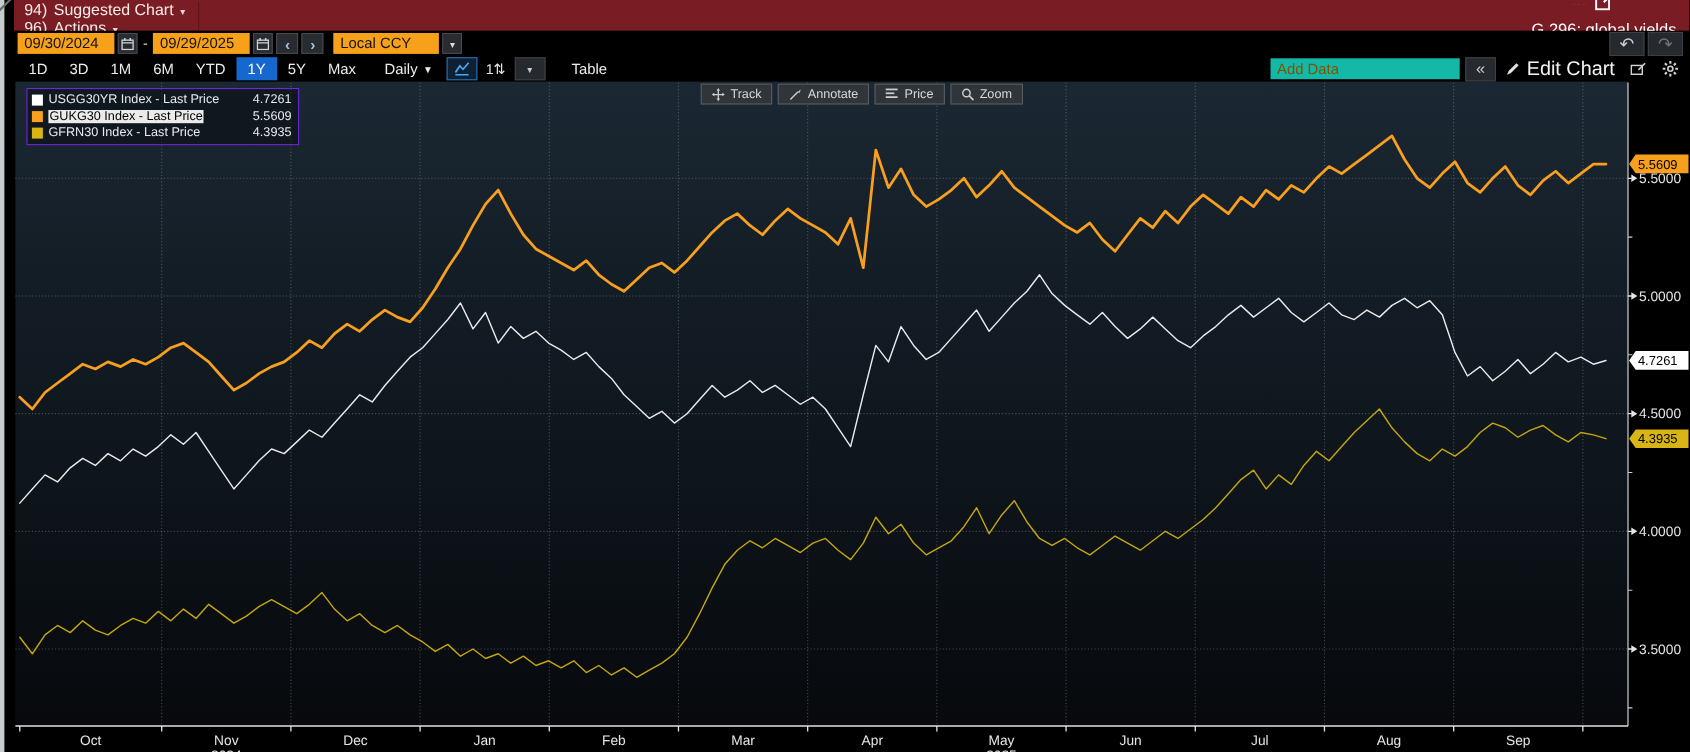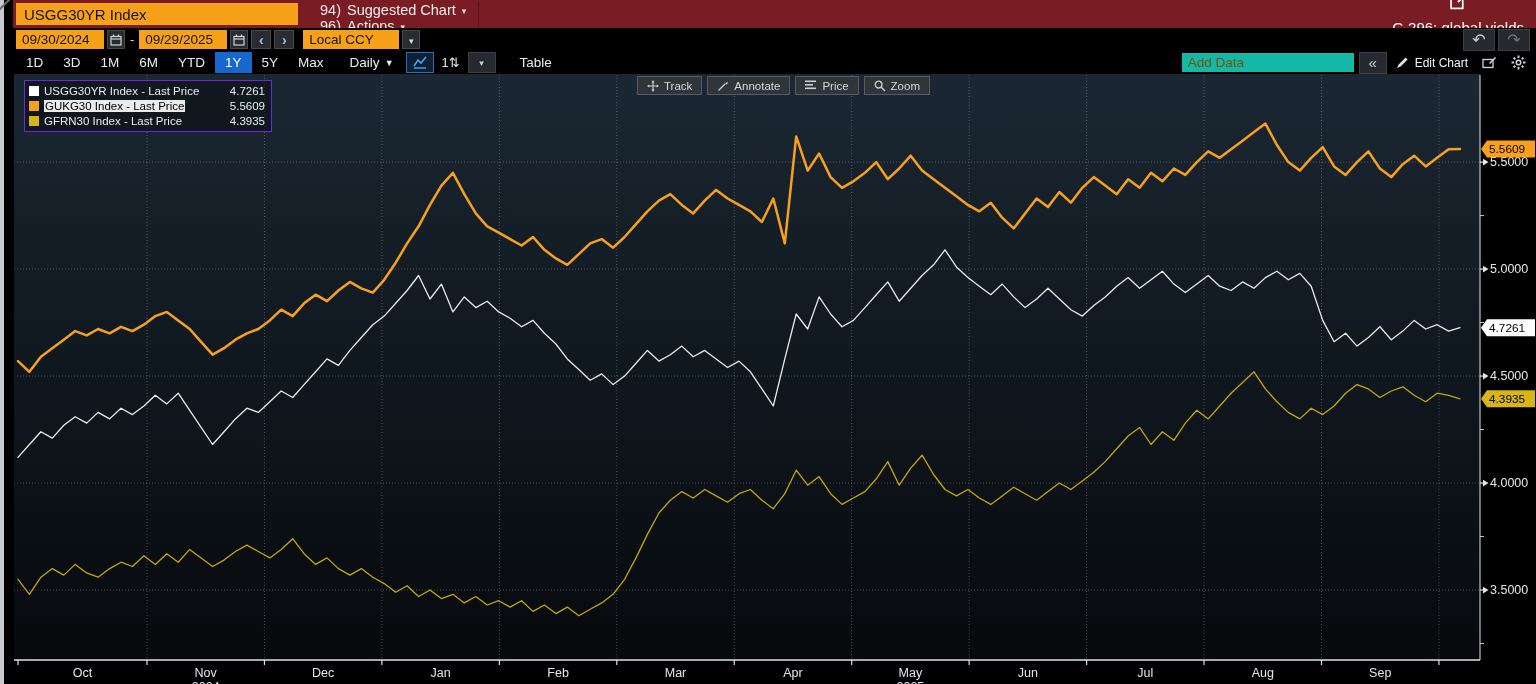--- a/index.html
+++ b/index.html
@@ -51,21 +51,21 @@
   .chartline-btn{border:1px solid #2e6fb5;background:#0e2034;}
   .compare-btn{color:#dfe3e6;font-size:13px;}
   .small-dd{color:#c8cdd2;font-size:9px;border:1px solid #3c4045;background:#26292d;width:20px;}
   .table-btn{margin-left:14px;}
   .row3-right{margin-left:auto;display:flex;align-items:center;gap:5px;padding-right:6px;}
   .add-data{width:172px;height:19px;background:#14b8a6;border:none;color:#141414;font-size:13.5px;
             padding:0 6px;font-family:"Liberation Sans",sans-serif;outline:none;box-sizing:border-box;}
   .add-data::placeholder{color:#7e5300;opacity:1;}
   .collapse-btn{width:26px;height:20px;background:#26292d;border:1px solid #3c4045;color:#cfd4d8;
                 font-size:15px;display:flex;align-items:center;justify-content:center;}
-  .editchart{display:flex;align-items:center;gap:6px;color:#f2f4f6;font-size:12px;padding:0 4px;}
+  .editchart{display:flex;align-items:center;gap:6px;color:#f2f4f6;font-size:18px;padding:0 4px;}
   .gear-btn,.chartedit-btn{width:24px;height:20px;display:flex;align-items:center;justify-content:center;color:#cfd4d8;}
 
   
   .chart{position:absolute;left:0;top:74px;width:1536px;height:610px;background:#000;}
   .plot-bg{position:absolute;left:14px;top:0;width:1466px;height:586px;
            background:linear-gradient(#1b2833 0%,#141e27 28%,#0c1218 70%,#07090c 100%);}
   #chart-svg{position:absolute;left:0;top:0;}
   #chart-svg text{font-family:"Liberation Sans",sans-serif;}
 
   
@@ -81,21 +81,20 @@
   .legend-label{white-space:nowrap;}
   .legend-label.hl{background:#ebebeb;color:#000;padding:0 1px;}
   .legend-val{margin-left:auto;min-width:42px;text-align:right;}
 </style>
 </head>
 <body>
 
 <div class="screen">
 
   <div class="topbar">
-    <div class="security-field">USGG30YR Index</div>
     <div class="menu">
       <div class="menu-item">
         <span>94)</span>
         <span>Suggested Chart</span>
         <span class="dd-arrow">▾</span>
       </div>
       <div class="menu-item">
         <span>96)</span>
         <span>Actions</span>
         <span class="dd-arrow">▾</span>

